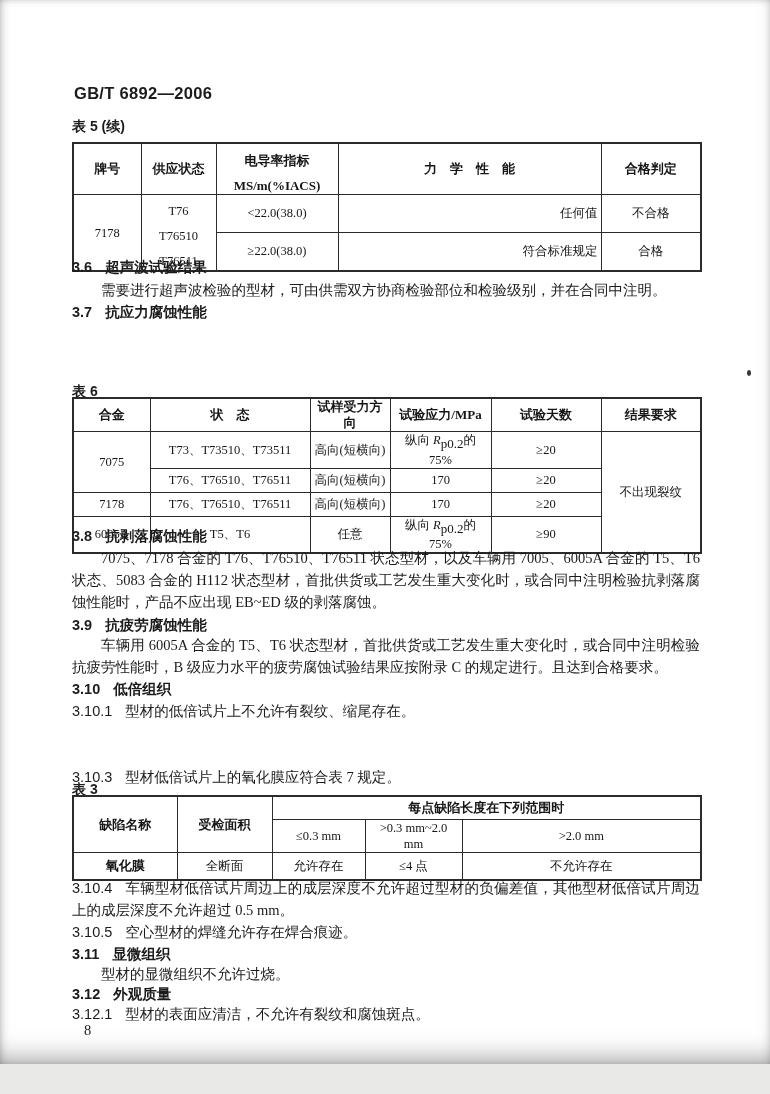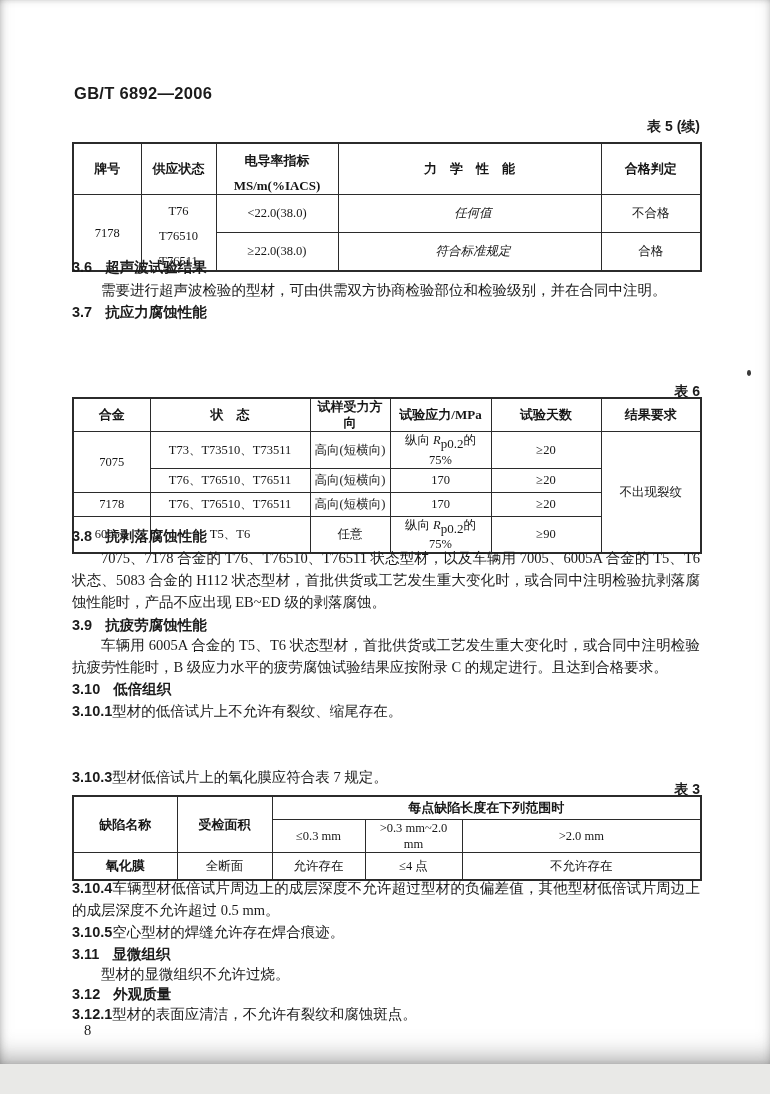--- a/index.html
+++ b/index.html
@@ -20,21 +20,21 @@
       inset 0 6px 10px -8px rgba(60,60,60,.25);
   }
   .abs{position:absolute;left:72px;width:628px;}
 
   .std-no{
     left:74px;top:84px;width:300px;
     font-family:"Liberation Sans", sans-serif;
     font-weight:bold;font-size:16.5px;letter-spacing:.3px;
   }
   .tbl-caption{
-    text-align:right;
+    text-align:left;
     font-family:"Liberation Sans", sans-serif;
     font-weight:bold;font-size:14px;line-height:20px;
   }
   .page-num{
     left:84px;top:1022px;width:40px;
     font-size:14.5px;
   }
 
   
   .head{
@@ -43,38 +43,38 @@
   }
   .head .inum{margin-right:13px;}
   .para{
     font-size:14.5px;line-height:22px;text-align:justify;text-indent:2em;
   }
   .item{
     font-size:14.5px;line-height:22px;text-align:justify;
   }
   .item .inum{
     font-family:"Liberation Sans", sans-serif;
-    font-weight:bold;white-space:nowrap;
+    font-weight:normal;margin-right:13px;white-space:nowrap;
   }
 
   
   table{
     border-collapse:collapse;table-layout:fixed;width:628px;
     font-size:12.5px;
   }
   table,td{border:1px solid #2b2b2b;}
   table{border-width:2px;}
   td{
     text-align:center;vertical-align:middle;padding:0 3px;
     line-height:16px;color:#161616;
   }
   td.hd{
     font-weight:bold;font-size:13px;
   }
-  td.left{text-align:center;padding-left:10px;font-style:italic;}
+  td.left{text-align:right;padding-left:10px;}
   .t5 .hrow td{height:40px;}
   .t5 .drow td{height:29px;}
   .t5 .multiline div{line-height:17px;margin-top:8px;}
   .t6 .hrow td{height:30px;}
   .t6 .drow td{height:23px;}
   .t7 .hrow1 td{height:22px;}
   .t7 .hrow2 td{height:24px;}
   .t7 .drow td{height:26px;}
   .rvar{font-style:italic;font-family:"Liberation Serif", serif;}
   sub{font-size:13px;}

